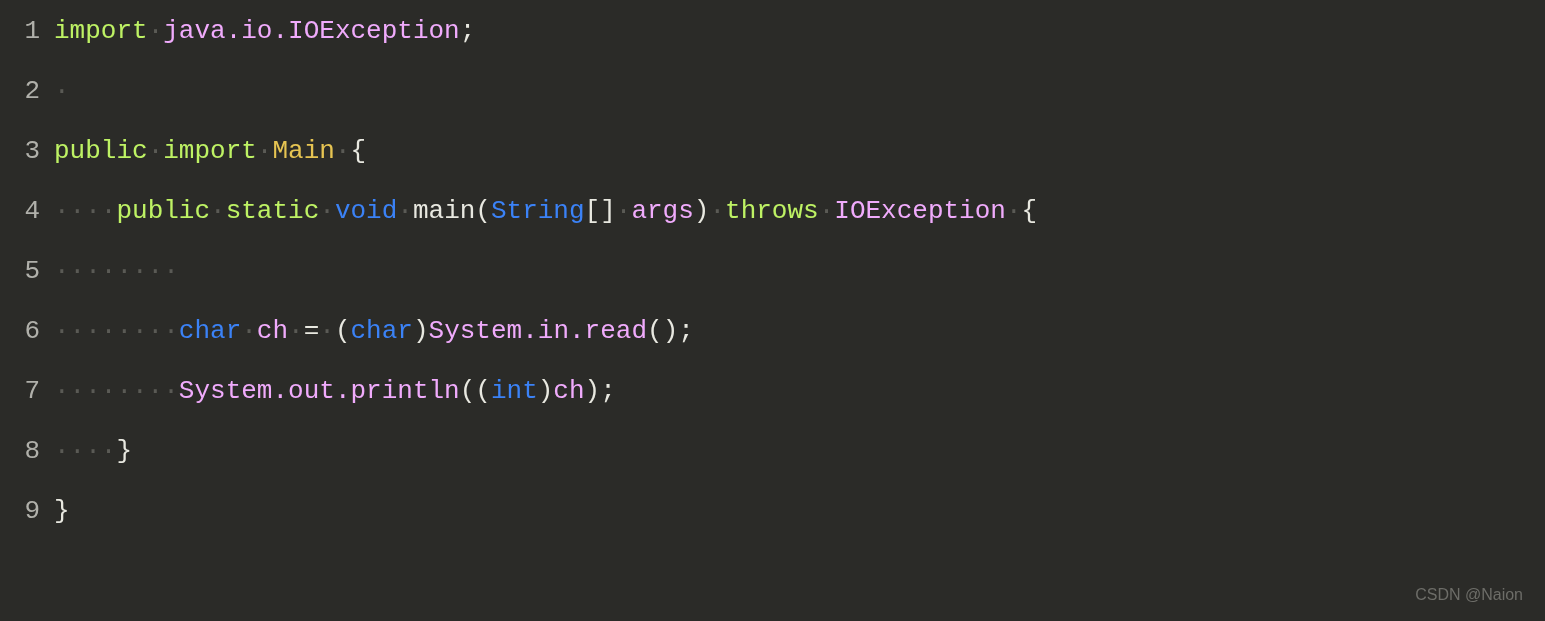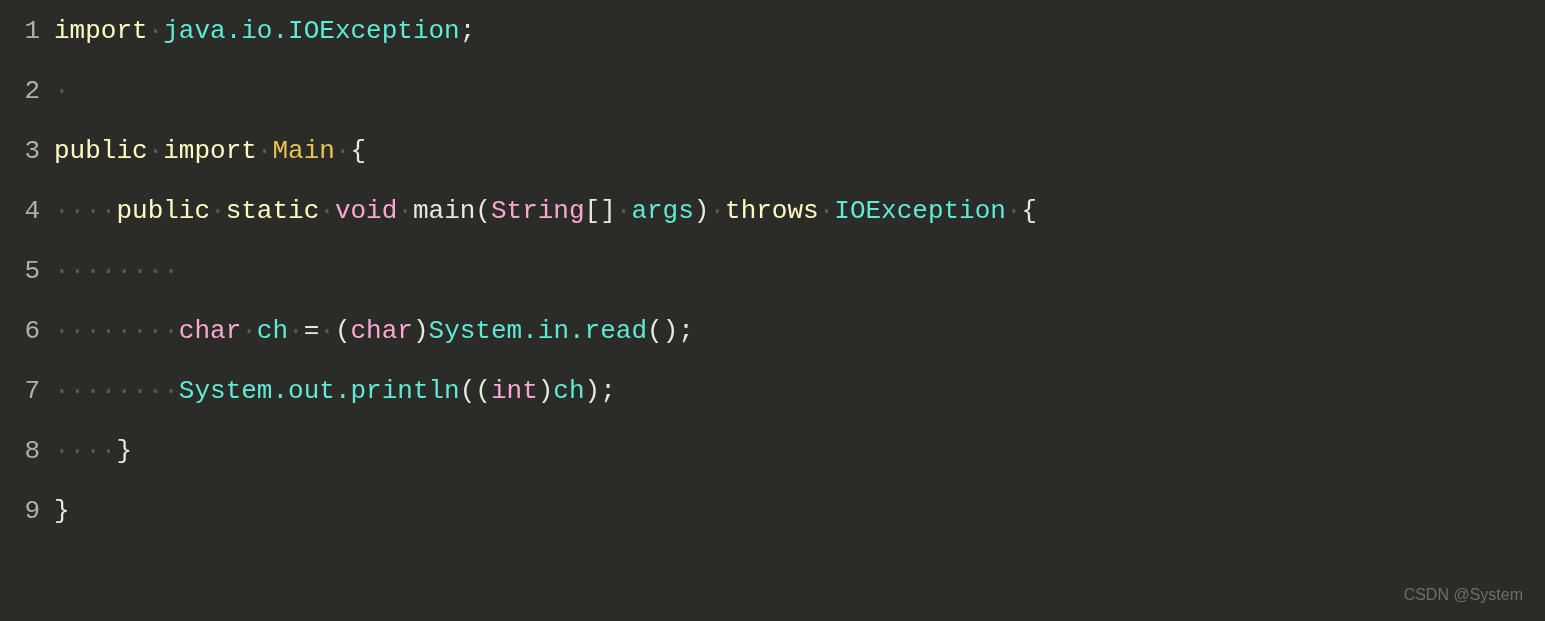--- a/index.html
+++ b/index.html
@@ -26,25 +26,25 @@
     color: #b0b0aa;
     width: 32px;
     text-align: right;
     margin-right: 14px;
     flex-shrink: 0;
     user-select: none;
   }
   .line-content {
     flex: 1;
   }
-  .tok-keyword { color: #fef9c3; }
-  .tok-type { color: #f9a8d4; }
+  .tok-keyword { color: #bef264; }
+  .tok-type { color: #3b82f6; }
   .tok-class { color: #e6c452; }
   .tok-method { color: #e8e8e0; }
-  .tok-default { color: #5eead4; }
+  .tok-default { color: #f0abfc; }
   .tok-punct { color: #e8e8e0; }
   .tok-dot { color: #5a5a55; }
   .watermark {
     position: absolute;
     bottom: 14px;
     right: 22px;
     color: #6d6d68;
     font-size: 16px;
     font-family: Arial, sans-serif;
   }
@@ -94,13 +94,13 @@
     <span class="line-content"><span class="tok-dot">····</span><span class="tok-punct">}</span></span>
   </div>
 
   <div class="code-line">
     <span class="line-number">9</span>
     <span class="line-content"><span class="tok-punct">}</span></span>
   </div>
 
 </div>
 
-<div class="watermark">CSDN @System</div>
+<div class="watermark">CSDN @Naion</div>
 
 </body></html>

